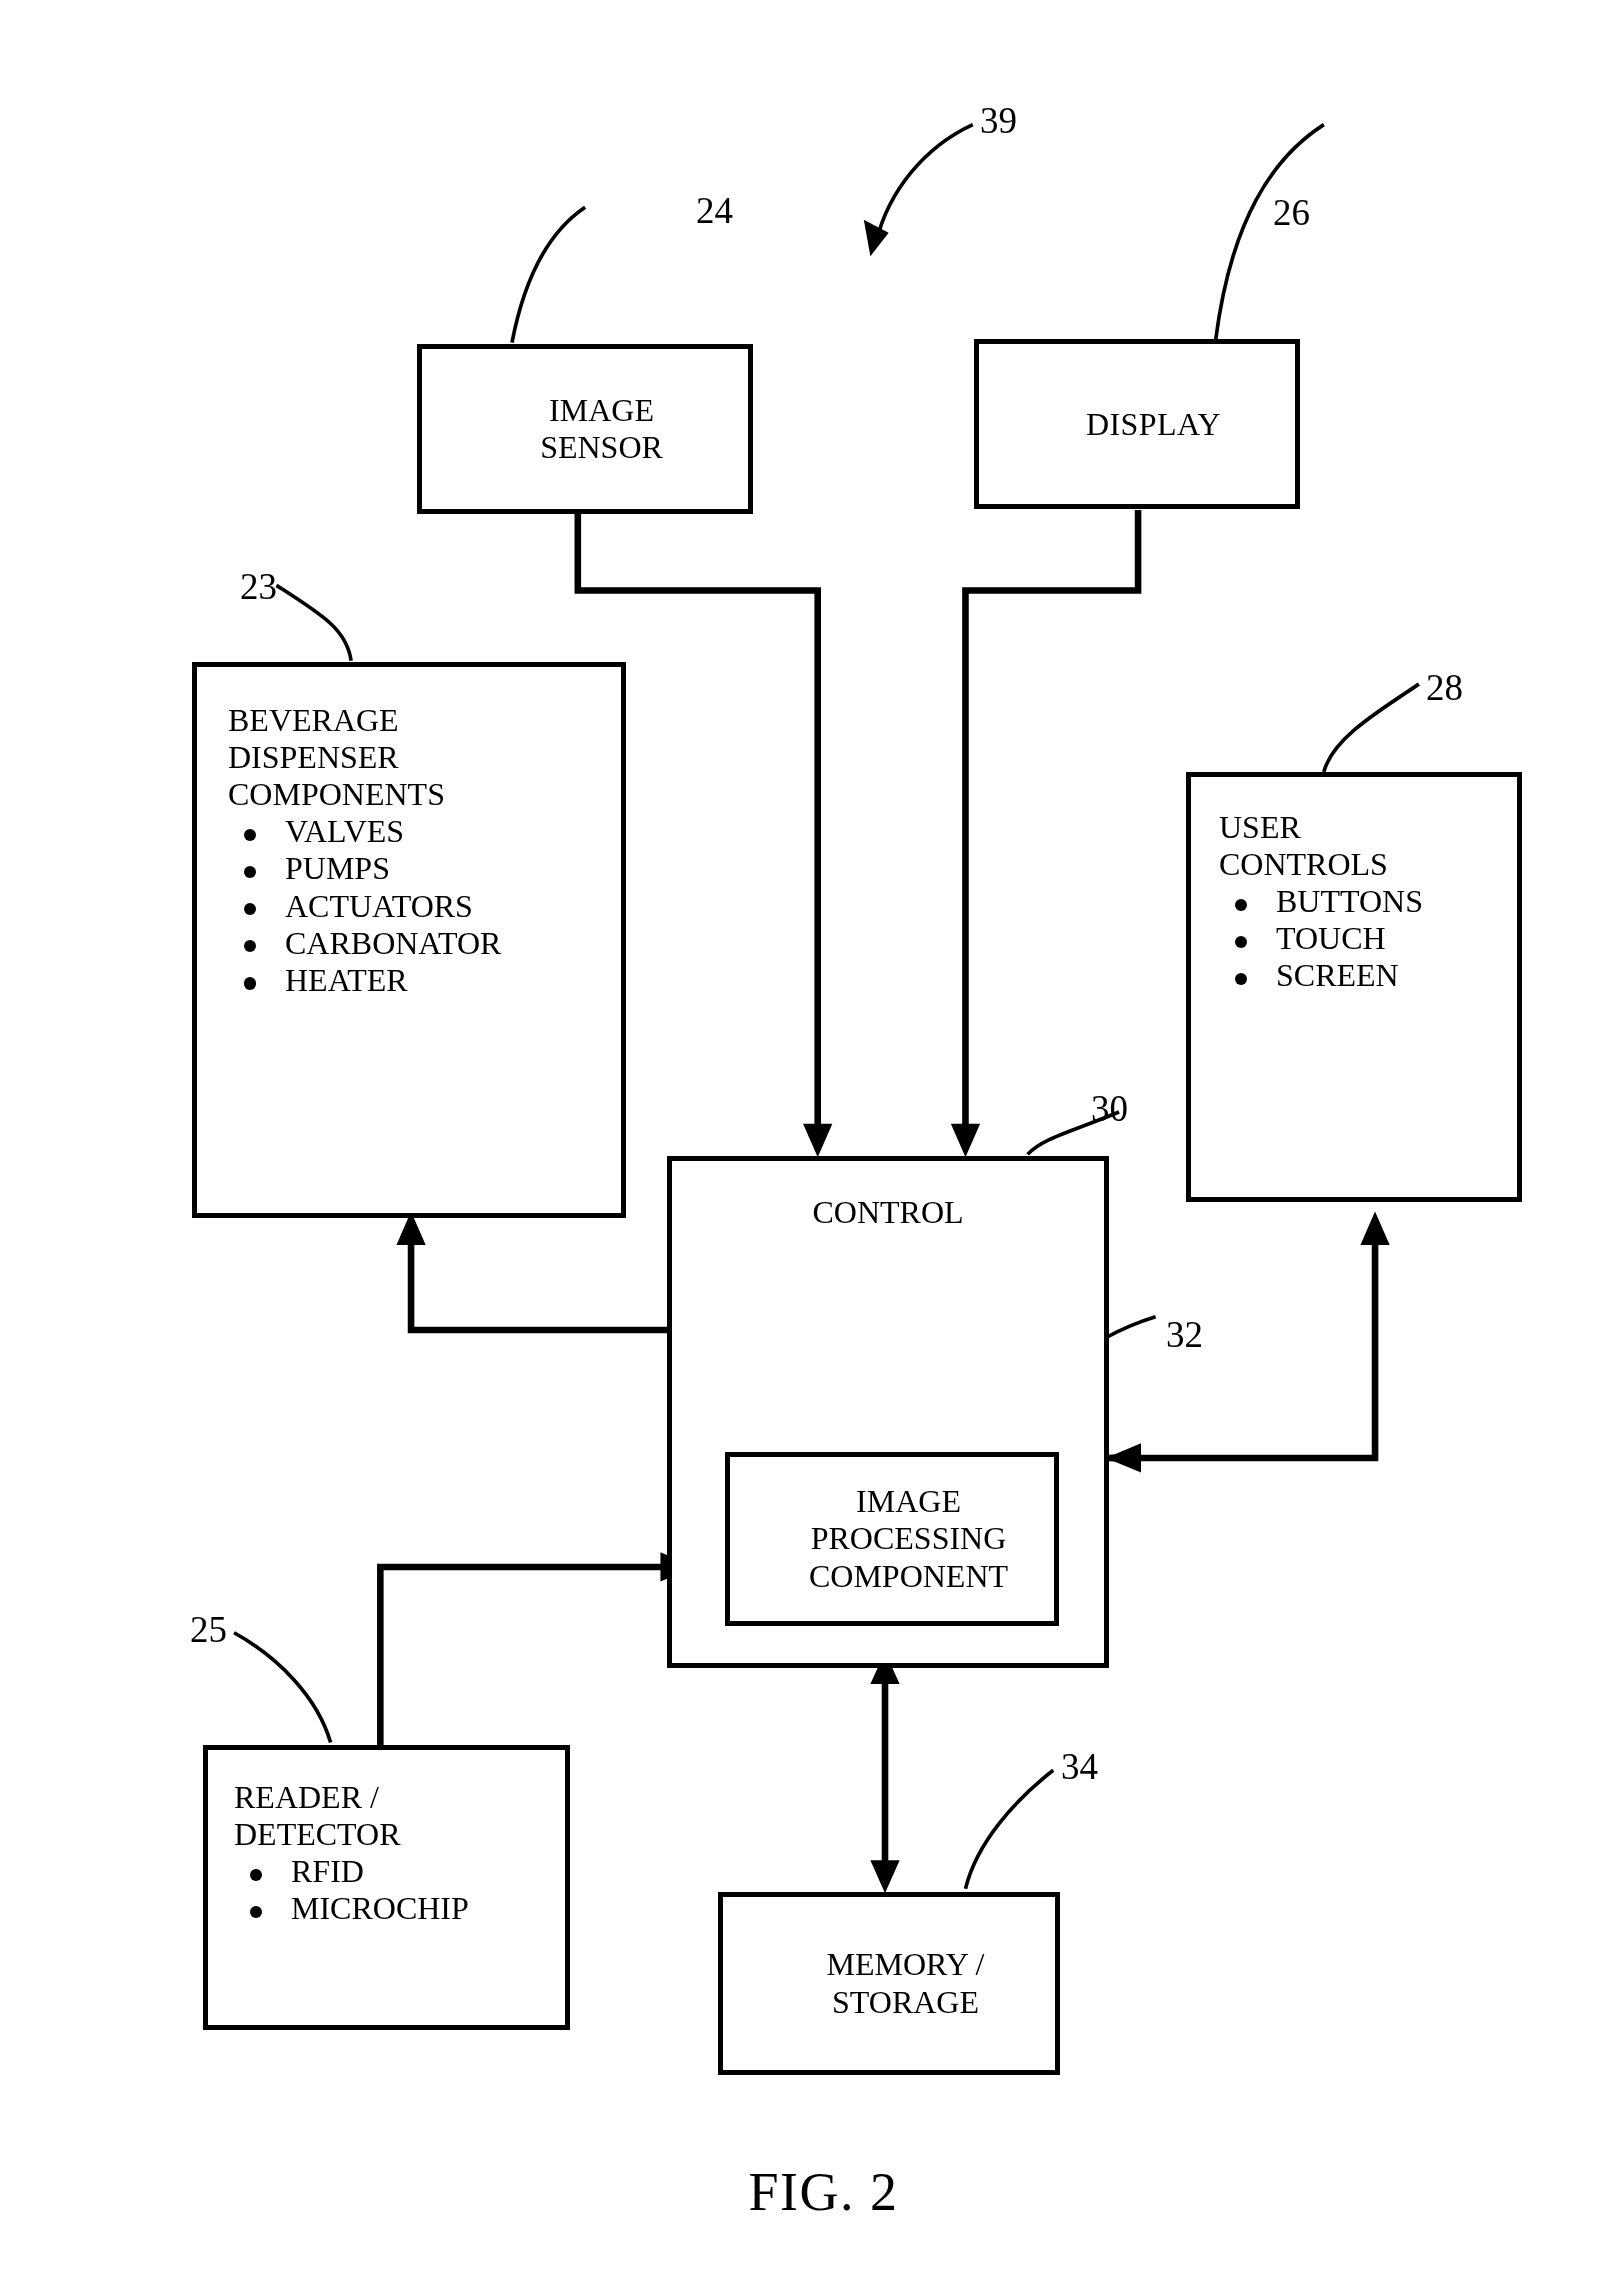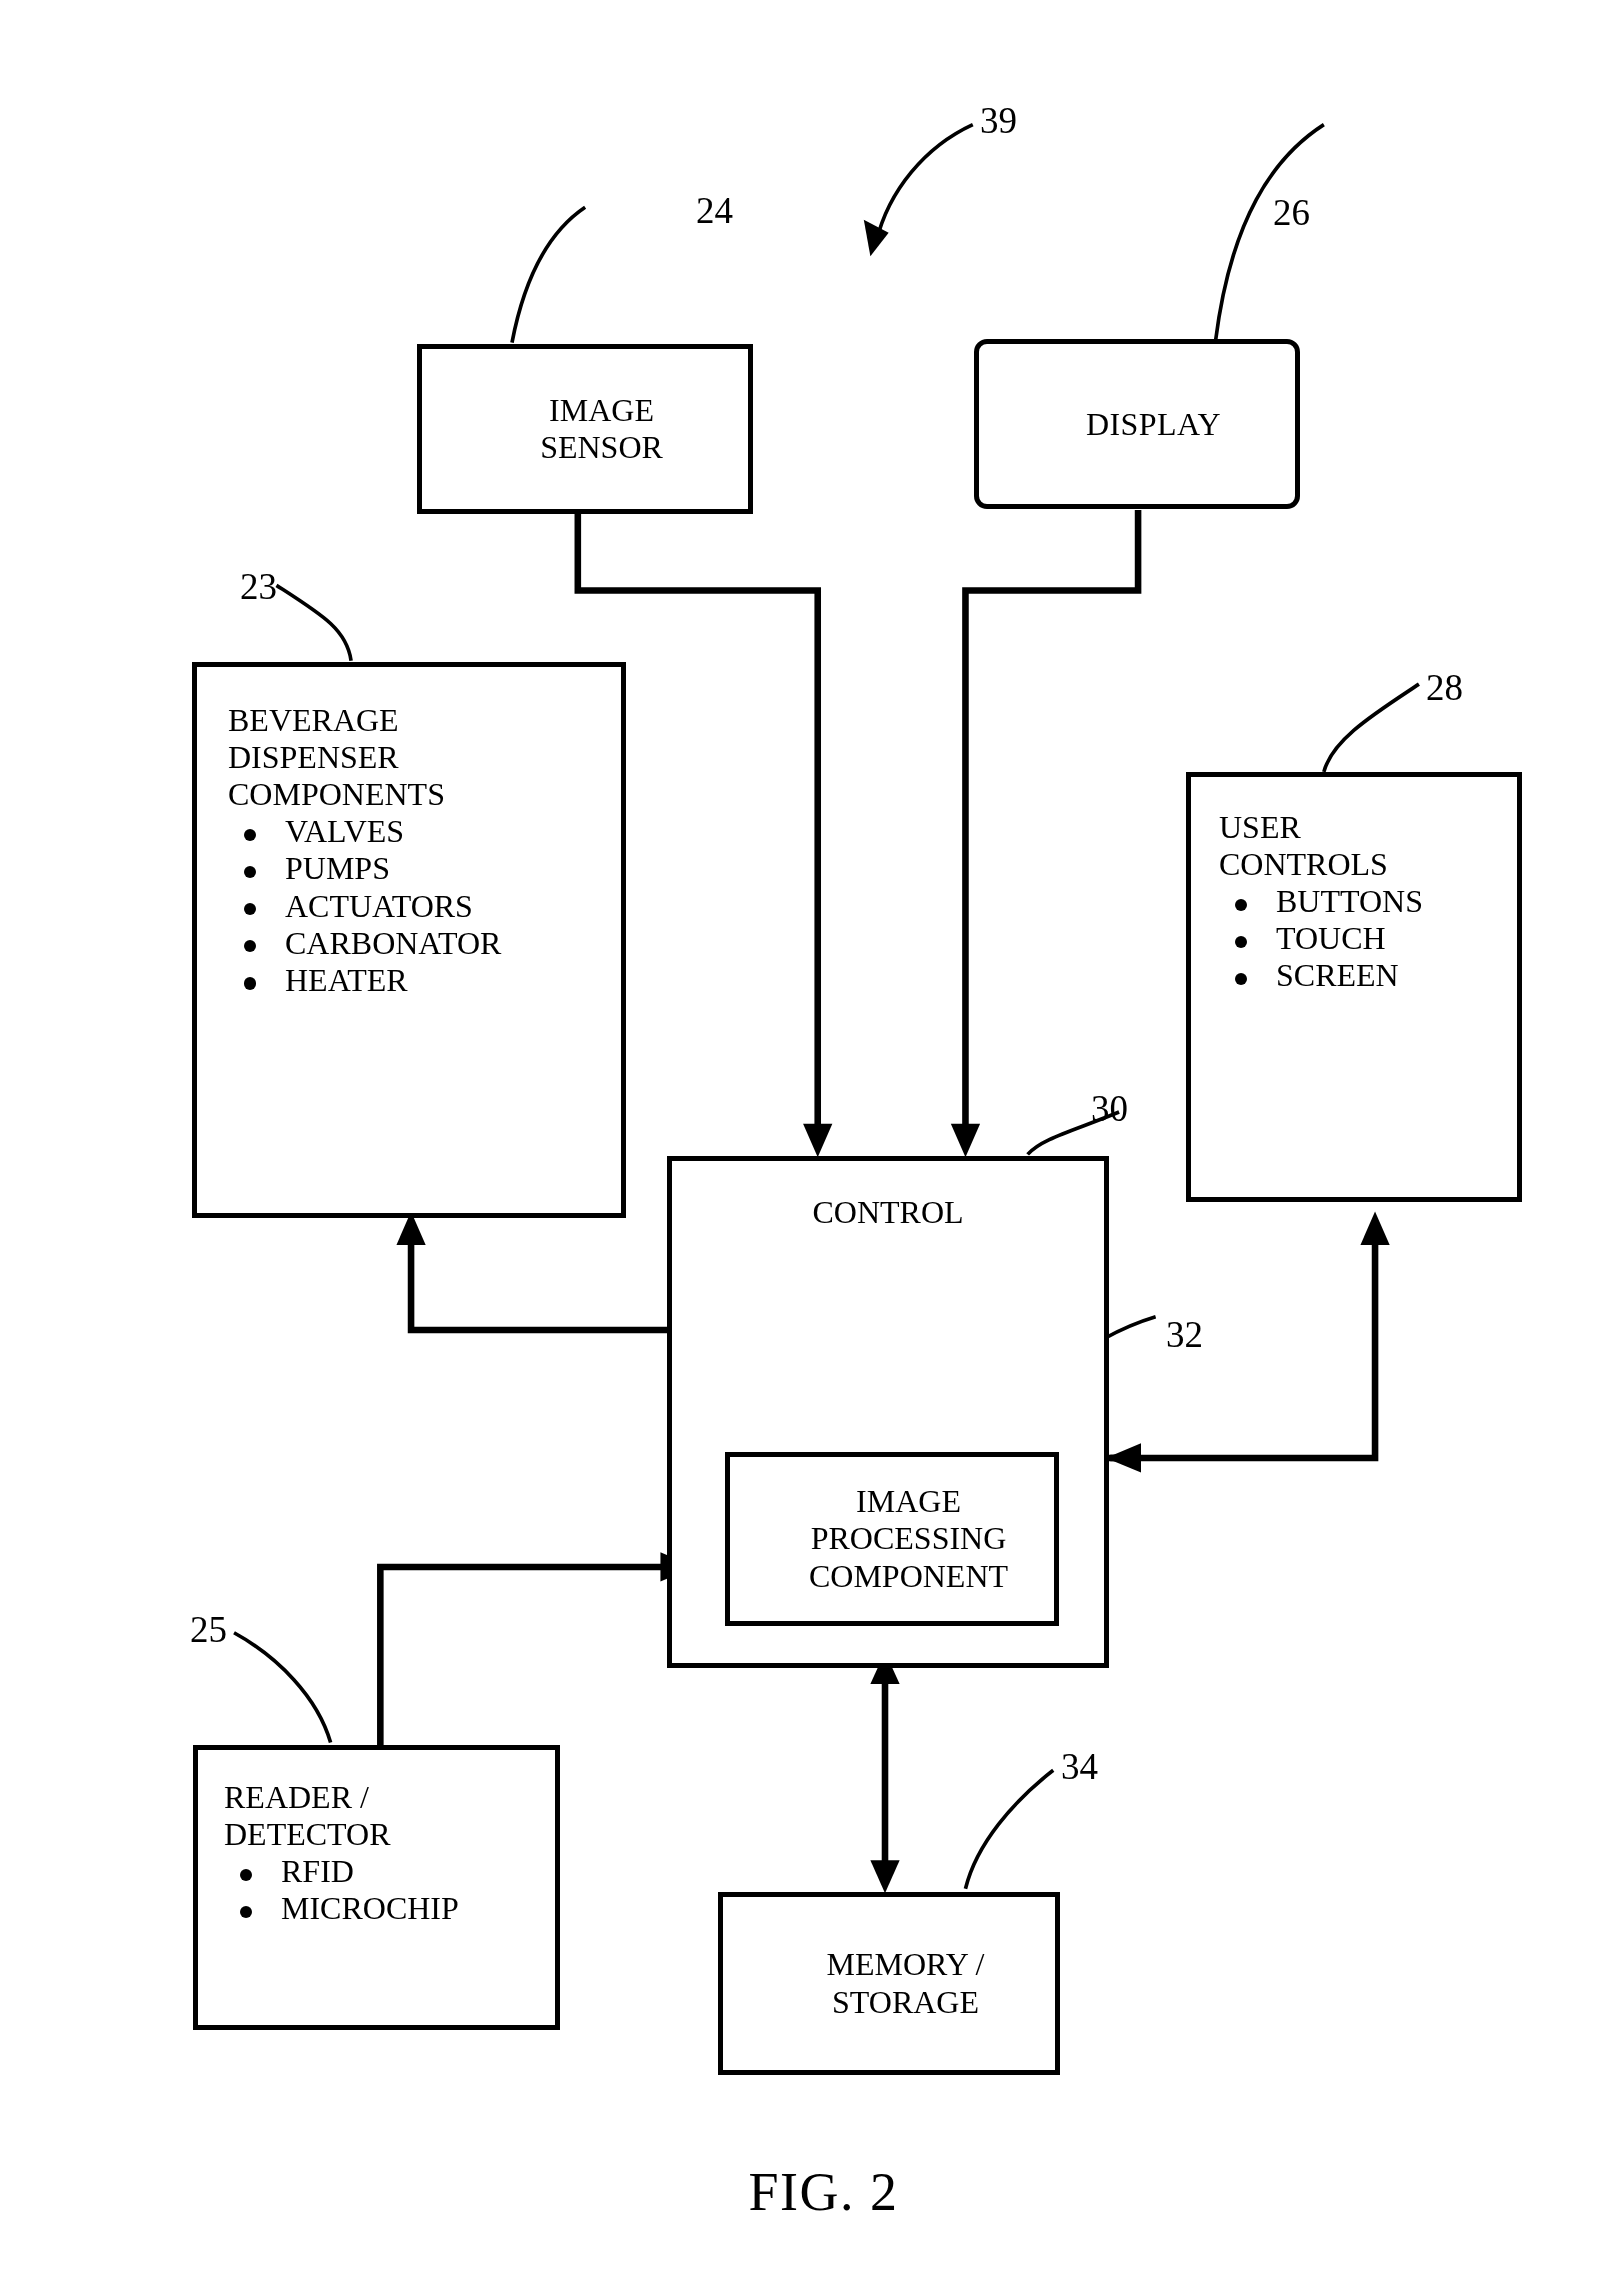--- a/index.html
+++ b/index.html
@@ -171,21 +171,21 @@
   <div class="ref" style="left:190px; top:1611px;">25</div>
   <div class="ref" style="left:1061px; top:1748px;">34</div>
 
   <div class="box box-center" style="left:417px; top:344px; width:336px; height:170px;">
     <div class="box-title-lines">
       <div>IMAGE</div>
       <div>SENSOR</div>
     </div>
   </div>
 
-  <div class="box box-center" style="left:974px; top:339px; width:326px; height:170px;border-radius:13px;">
+  <div class="box box-center" style="left:974px; top:339px; width:326px; height:170px;">
     <div class="box-title">DISPLAY</div>
   </div>
 
   <div class="box box-left" style="left:192px; top:662px; width:434px; height:556px; padding:35px 0 0 31px;">
     <div class="box-title-lines">
       <div>BEVERAGE</div>
       <div>DISPENSER</div>
       <div>COMPONENTS</div>
     </div>
     <ul class="blist">
@@ -216,21 +216,21 @@
 
     <div class="box box-center" style="left:53px; top:291px; width:334px; height:174px; border-width:5.1px;">
       <div class="box-title-lines">
         <div>IMAGE</div>
         <div>PROCESSING</div>
         <div>COMPONENT</div>
       </div>
     </div>
   </div>
 
-  <div class="box box-left" style="left:193px; top:1745px; width:367px; height:285px; padding:29px 0 0 26px;">
+  <div class="box box-left" style="left:203px; top:1745px; width:367px; height:285px; padding:29px 0 0 26px;">
     <div class="box-title-lines">
       <div>READER /</div>
       <div>DETECTOR</div>
     </div>
     <ul class="blist">
       <li>RFID</li>
       <li>MICROCHIP</li>
     </ul>
   </div>
 

